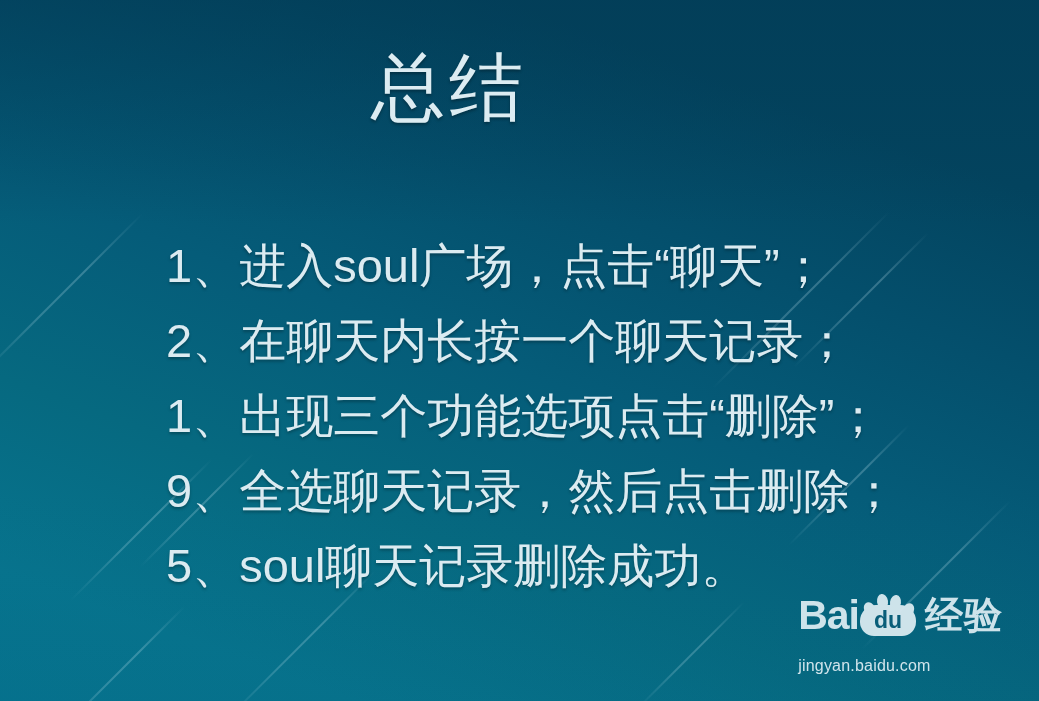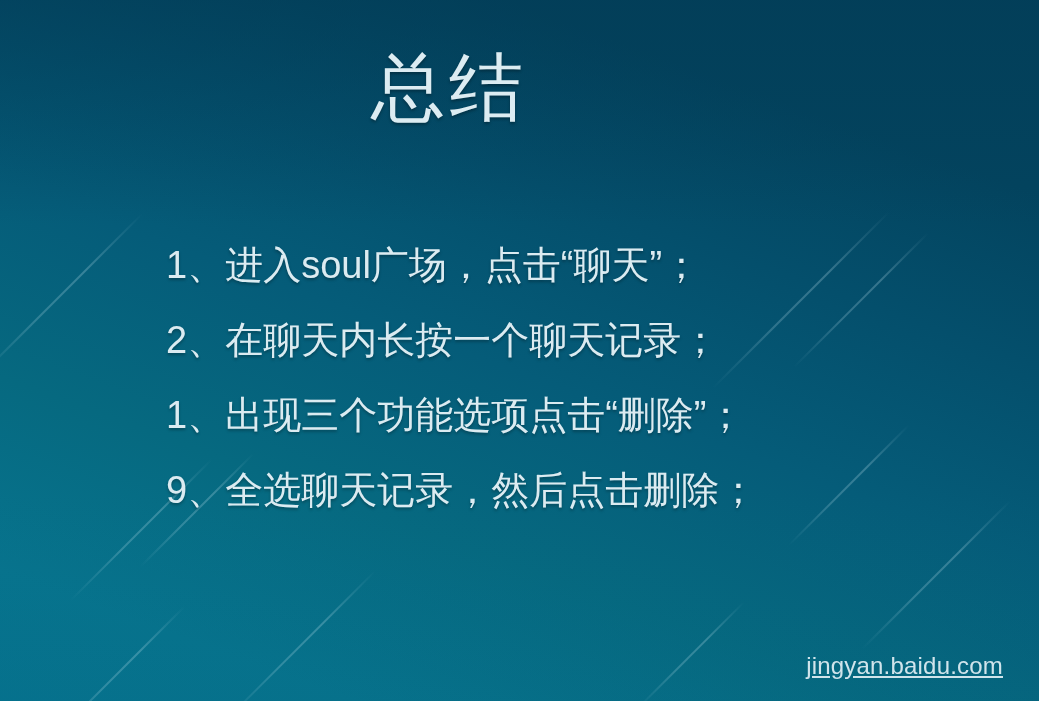--- a/index.html
+++ b/index.html
@@ -75,21 +75,21 @@
   }
 
   
   #steps {
     position:absolute;
     top:228px;
     left:166px;
     width:840px;
   }
   .step {
-    font-size:38px;
+    font-size:47px;
     line-height:75px;
     height:75px;
     color:#dbebf1;
     letter-spacing:0px;
     white-space:nowrap;
     text-shadow:0 2px 3px rgba(0,0,0,.28);
   }
 
   
   #watermark {
@@ -140,26 +140,25 @@
   }
   #wm-jy {
     font-size:38px;
     font-weight:bold;
     color:#dfeef4;
     line-height:41px;
     margin-left:7px;
     letter-spacing:1px;
   }
   #wm-url {
-    margin-top:0;
-    font-size:24px;
+    margin-top:16px;
+    font-size:16px;
     color:#e2eff5;
     letter-spacing:.2px;
     line-height:27px;
-    text-decoration:underline;
   }
 </style>
 </head>
 <body>
 
 <div id="slide">
 
   <div id="streaks">
     <div class="streak" style="left:60px;  top:180px; width:2px;   height:230px; transform:rotate(45deg);"></div>
     <div class="streak" style="left:140px; top:430px; width:1.5px; height:200px; transform:rotate(45deg);"></div>
@@ -173,19 +172,31 @@
     <div class="streak" style="left:690px; top:580px; width:1.5px; height:150px; transform:rotate(45deg);"></div>
   </div>
 
   <div id="title">总结</div>
 
   <div id="steps">
     <div class="step">1、进入soul广场，点击“聊天”；</div>
     <div class="step">2、在聊天内长按一个聊天记录；</div>
     <div class="step">1、出现三个功能选项点击“删除”；</div>
     <div class="step">9、全选聊天记录，然后点击删除；</div>
+    <div class="step">5、soul聊天记录删除成功。</div>
   </div>
 
   <div id="watermark">
+    <div id="wm-logo-row">
+      <span id="wm-bai">Bai</span>
+      <span id="wm-du-wrap">
+        <span class="pad" style="left:4px;  top:12px; width:11px; height:14px; transform:rotate(-22deg);"></span>
+        <span class="pad" style="left:17px; top:4px;  width:11px; height:15px; transform:rotate(-8deg);"></span>
+        <span class="pad" style="left:30px; top:5px;  width:11px; height:15px; transform:rotate(8deg);"></span>
+        <span class="pad" style="left:43px; top:13px; width:11px; height:14px; transform:rotate(22deg);"></span>
+        <span id="wm-du">du</span>
+      </span>
+      <span id="wm-jy">经验</span>
+    </div>
     <div id="wm-url">jingyan.baidu.com</div>
   </div>
 
 </div>
 
 </body></html>

